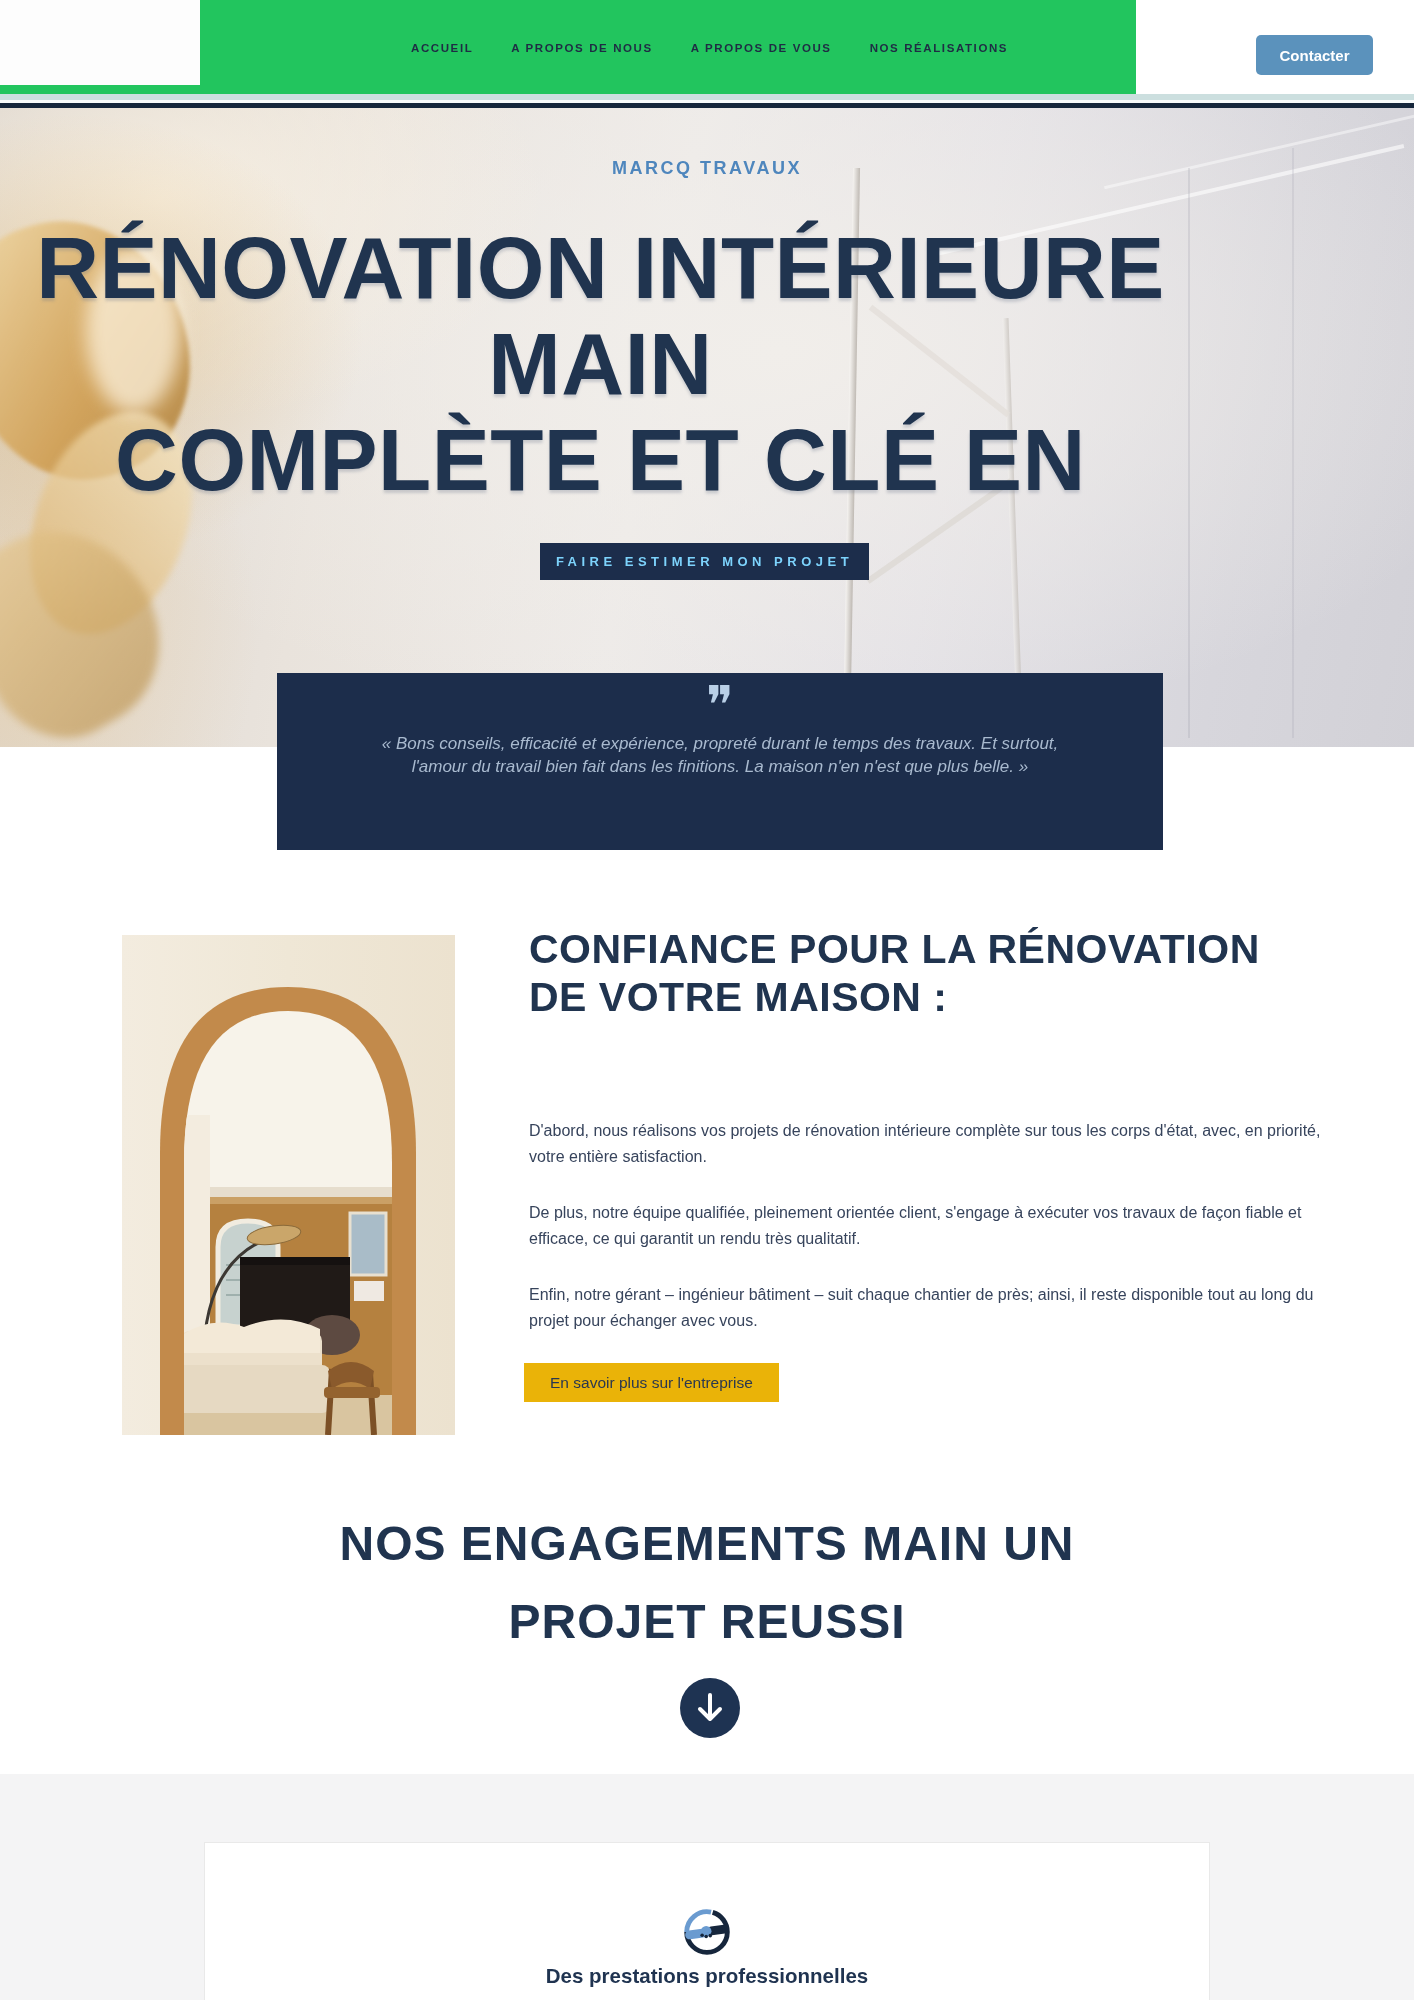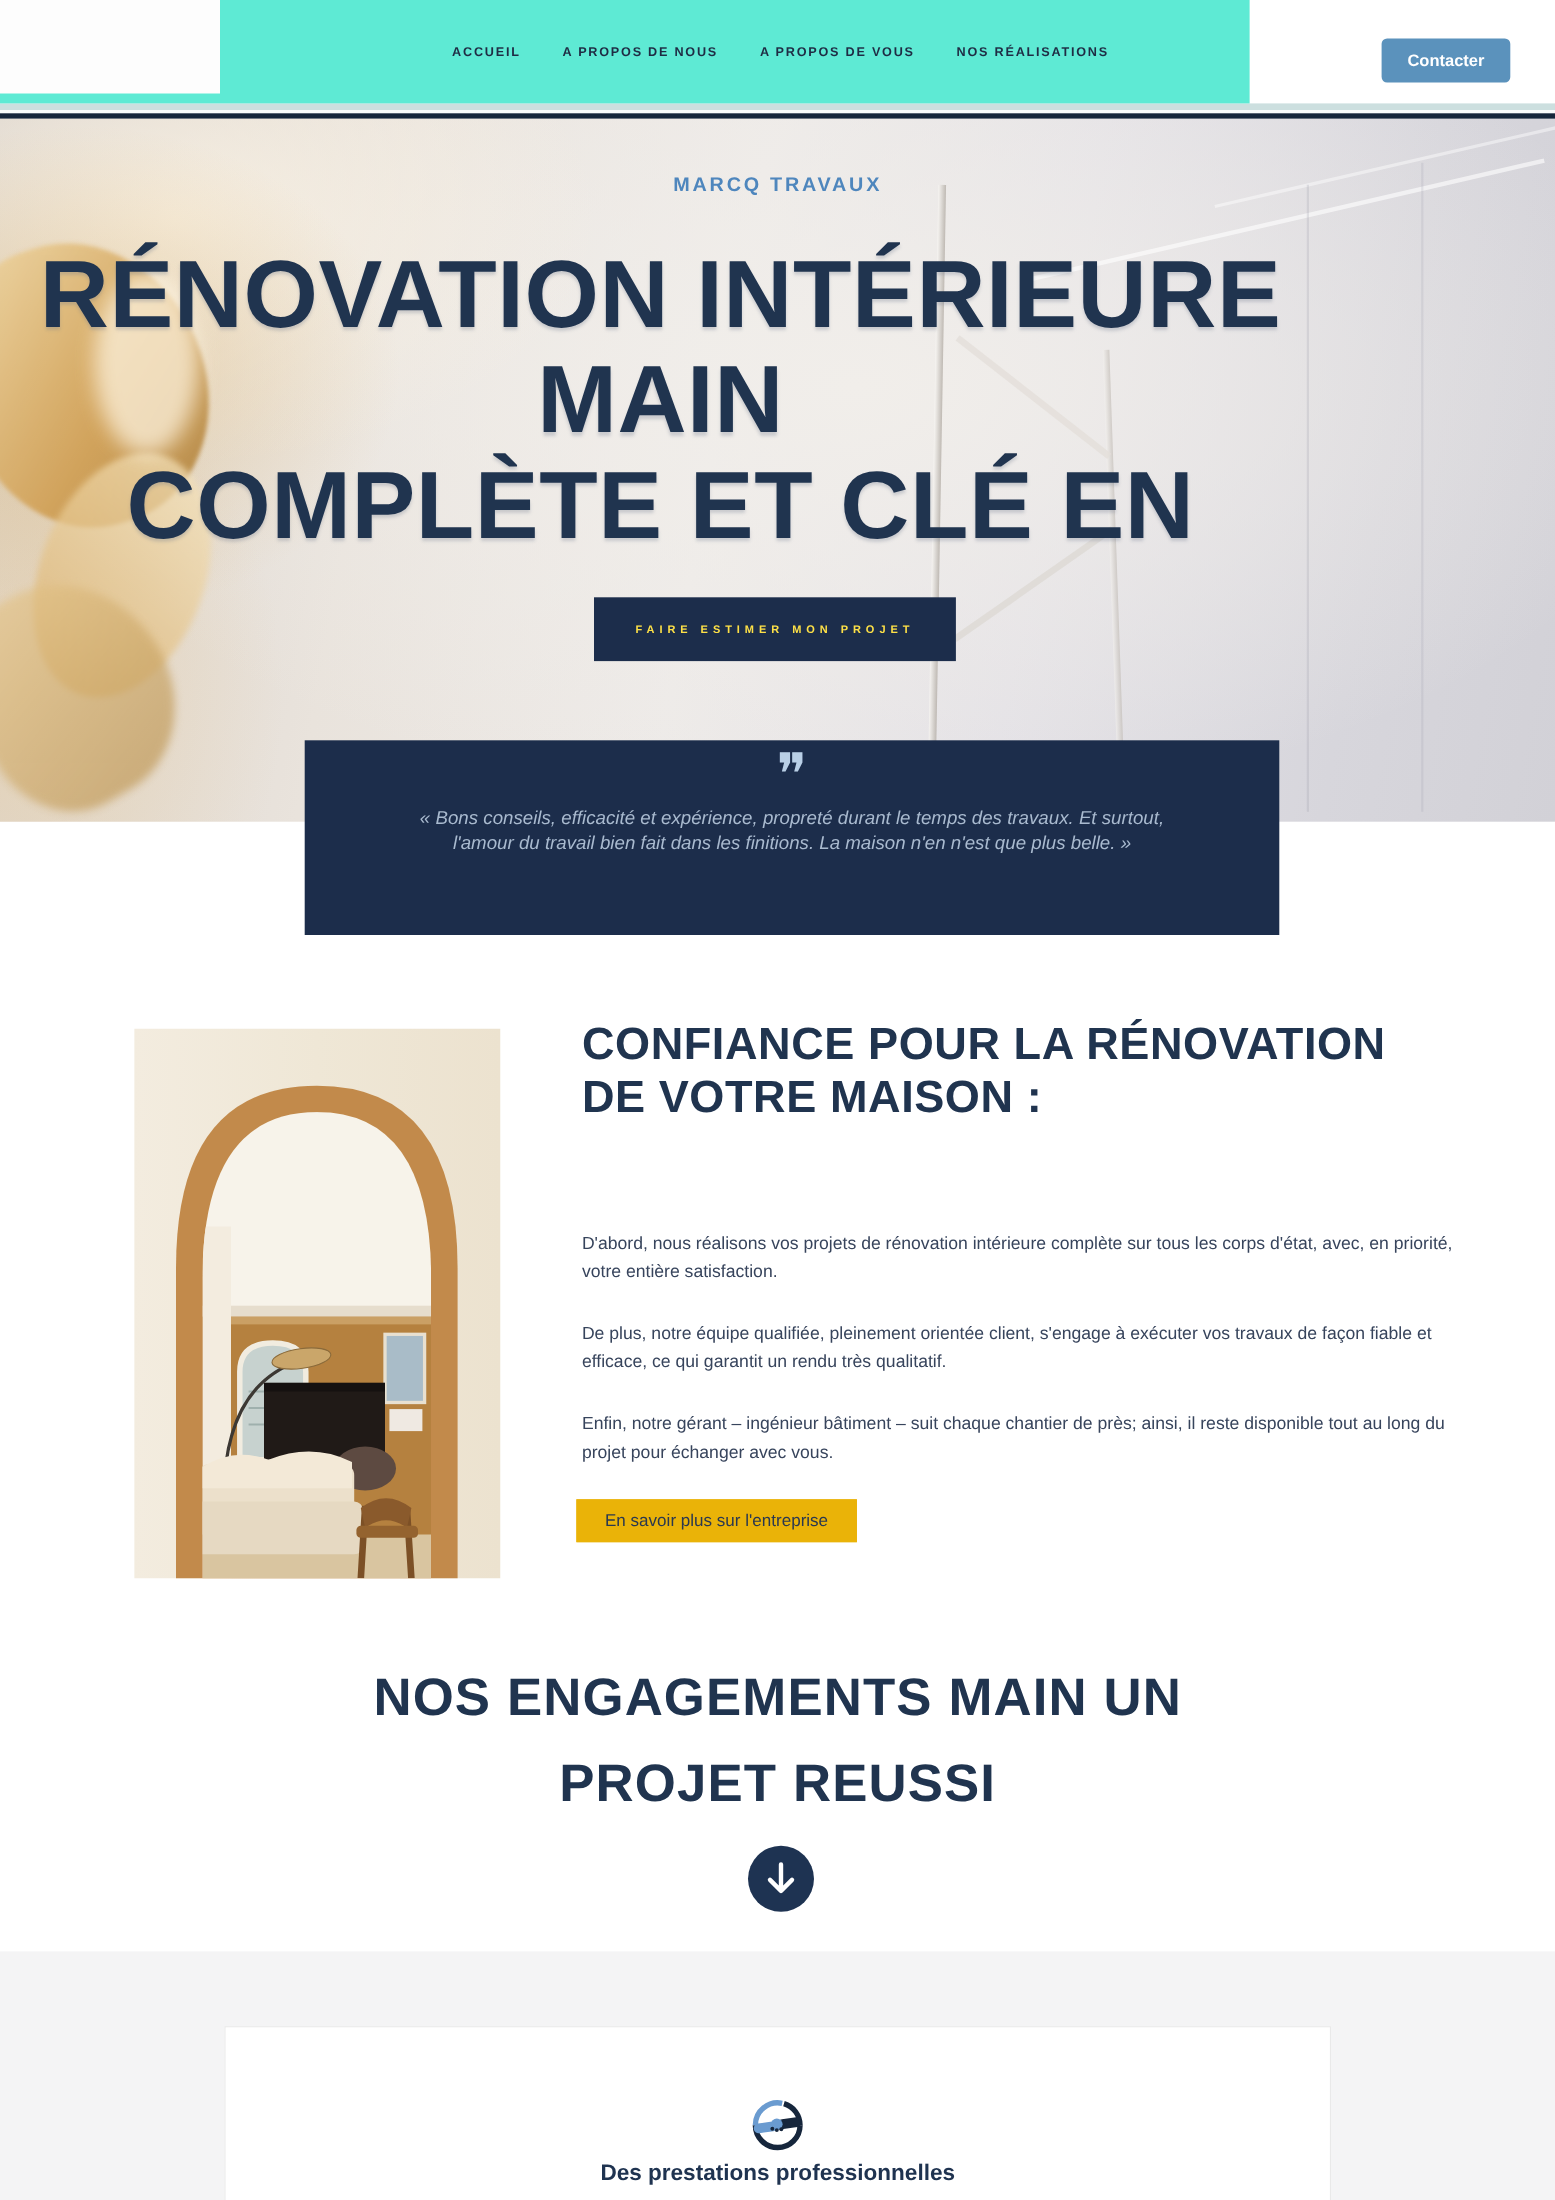--- a/index.html
+++ b/index.html
@@ -6,21 +6,21 @@
     --heading:#20344f; --navy-dark:#1c2d4b; --brand-blue:#4e86bd;
     --contact-blue:#5b92bc; --quote-text:#a9bacf; --body-text:#37445c;
     --gray-bg:#f4f4f5;
   }
   *{margin:0;padding:0;box-sizing:border-box;}
   body{font-family:"Liberation Sans",sans-serif;background:#fff;}
   #page{position:relative;width:1414px;height:2000px;overflow:hidden;background:#fff;margin:0 auto;}
   .abs{position:absolute;}
 
   
-  .header{left:0;top:0;width:1136px;height:94px;background:#5eead4;z-index:30;}
+  .header{left:0;top:0;width:1136px;height:94px;background:#22c55e;z-index:30;}
   .logo-box{left:0;top:0;width:200px;height:85px;background:#fdfdfd;}
   .nav{left:411px;top:42px;display:flex;gap:38px;align-items:center;}
   .nav a{font-size:11.5px;font-weight:bold;letter-spacing:1.6px;color:#1f2c44;text-decoration:none;white-space:nowrap;}
   .contact-btn{left:1256px;top:35px;width:117px;height:40px;background:var(--contact-blue);
     border:none;border-radius:5px;color:#fff;font-size:15px;font-weight:bold;
     font-family:"Liberation Sans",sans-serif;cursor:pointer;}
   .rule-a{left:0;top:94px;width:1414px;height:6px;background:#ccdfdf;}
   .rule-b{left:0;top:100px;width:1414px;height:3px;background:#f8fbfb;}
   .rule-c{left:0;top:103px;width:1414px;height:5px;background:#15263b;}
 
@@ -48,22 +48,22 @@
   .mold2{left:1100px;top:40px;width:340px;height:3px;background:rgba(255,255,255,.45);transform:rotate(-13deg);}
   .panel1{left:1188px;top:60px;width:2px;height:570px;background:rgba(150,150,165,.22);}
   .panel2{left:1292px;top:40px;width:2px;height:590px;background:rgba(150,150,165,.18);}
 
   .hero-brand{left:0;top:50px;width:1414px;text-align:center;
     font-size:18px;font-weight:bold;letter-spacing:2.5px;color:var(--brand-blue);}
   .hero-title{left:0;top:112px;width:1201px;text-align:center;color:var(--heading);
     font-size:87px;line-height:96px;font-weight:bold;letter-spacing:.5px;
     text-shadow:0 3px 3px rgba(105,115,135,.28);}
   .hero-title span{display:block;}
-  .cta-btn{left:540px;top:435px;width:329px;height:58px;background:var(--navy-dark);border:none;
-    color:#fde047;font-size:10px;font-weight:bold;letter-spacing:4.5px;cursor:pointer;
+  .cta-btn{left:540px;top:435px;width:329px;height:37px;background:var(--navy-dark);border:none;
+    color:#7dd3fc;font-size:13px;font-weight:bold;letter-spacing:4.5px;cursor:pointer;
     font-family:"Liberation Sans",sans-serif;}
 
   
   .quote-card{left:277px;top:673px;width:886px;height:177px;background:var(--navy-dark);z-index:20;
     display:flex;flex-direction:column;align-items:center;}
   .quote-mark{font-family:"DejaVu Sans",sans-serif;font-size:52px;line-height:1;color:#b9cfe6;margin-top:6px;}
   .quote-text{width:700px;margin-top:2px;text-align:center;font-style:italic;
     font-size:17px;line-height:22.5px;color:var(--quote-text);}
 
   

